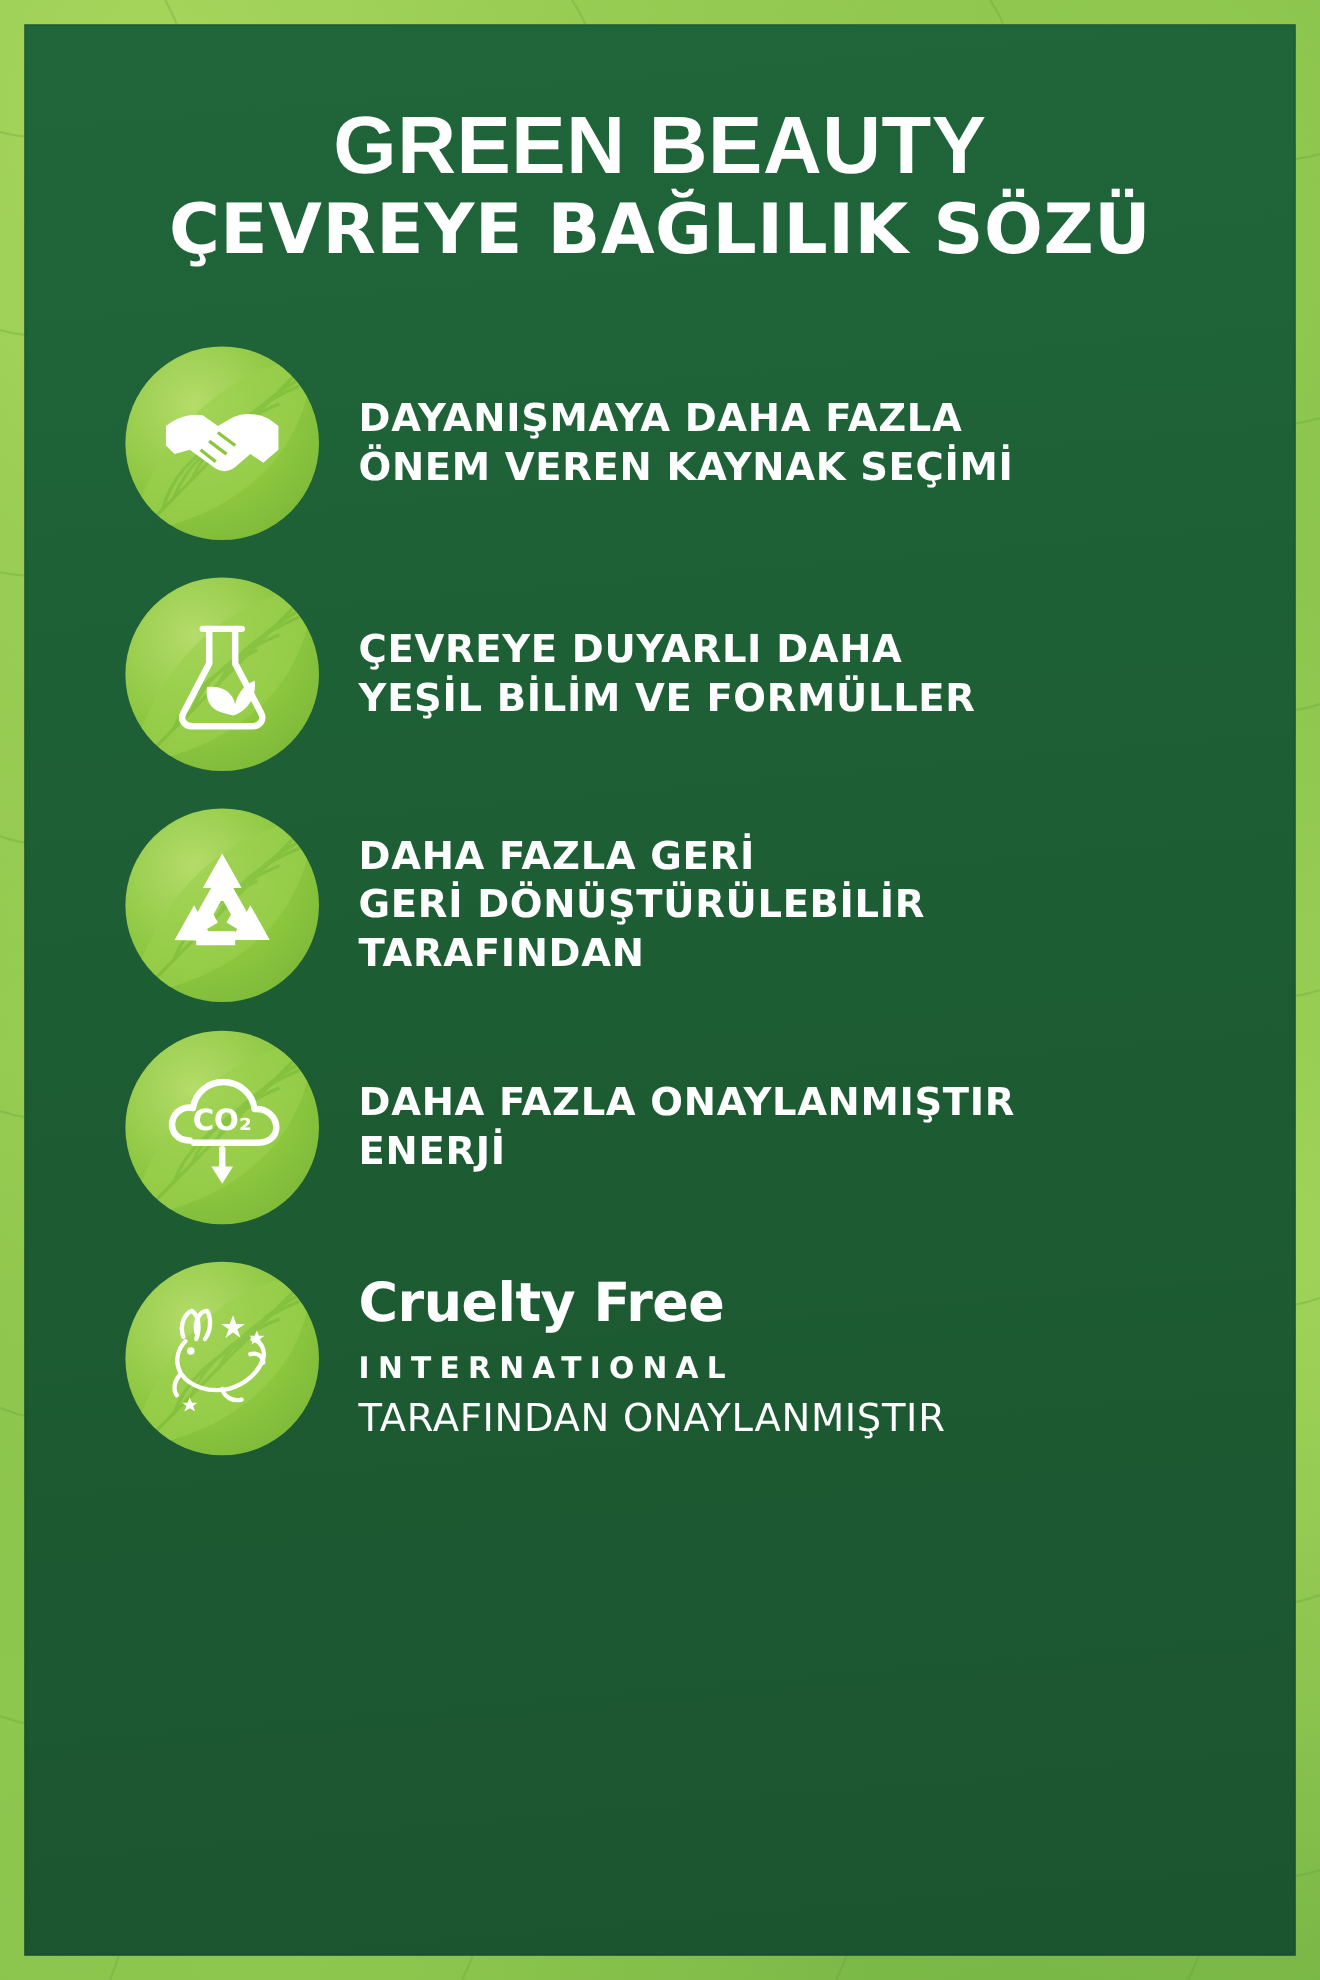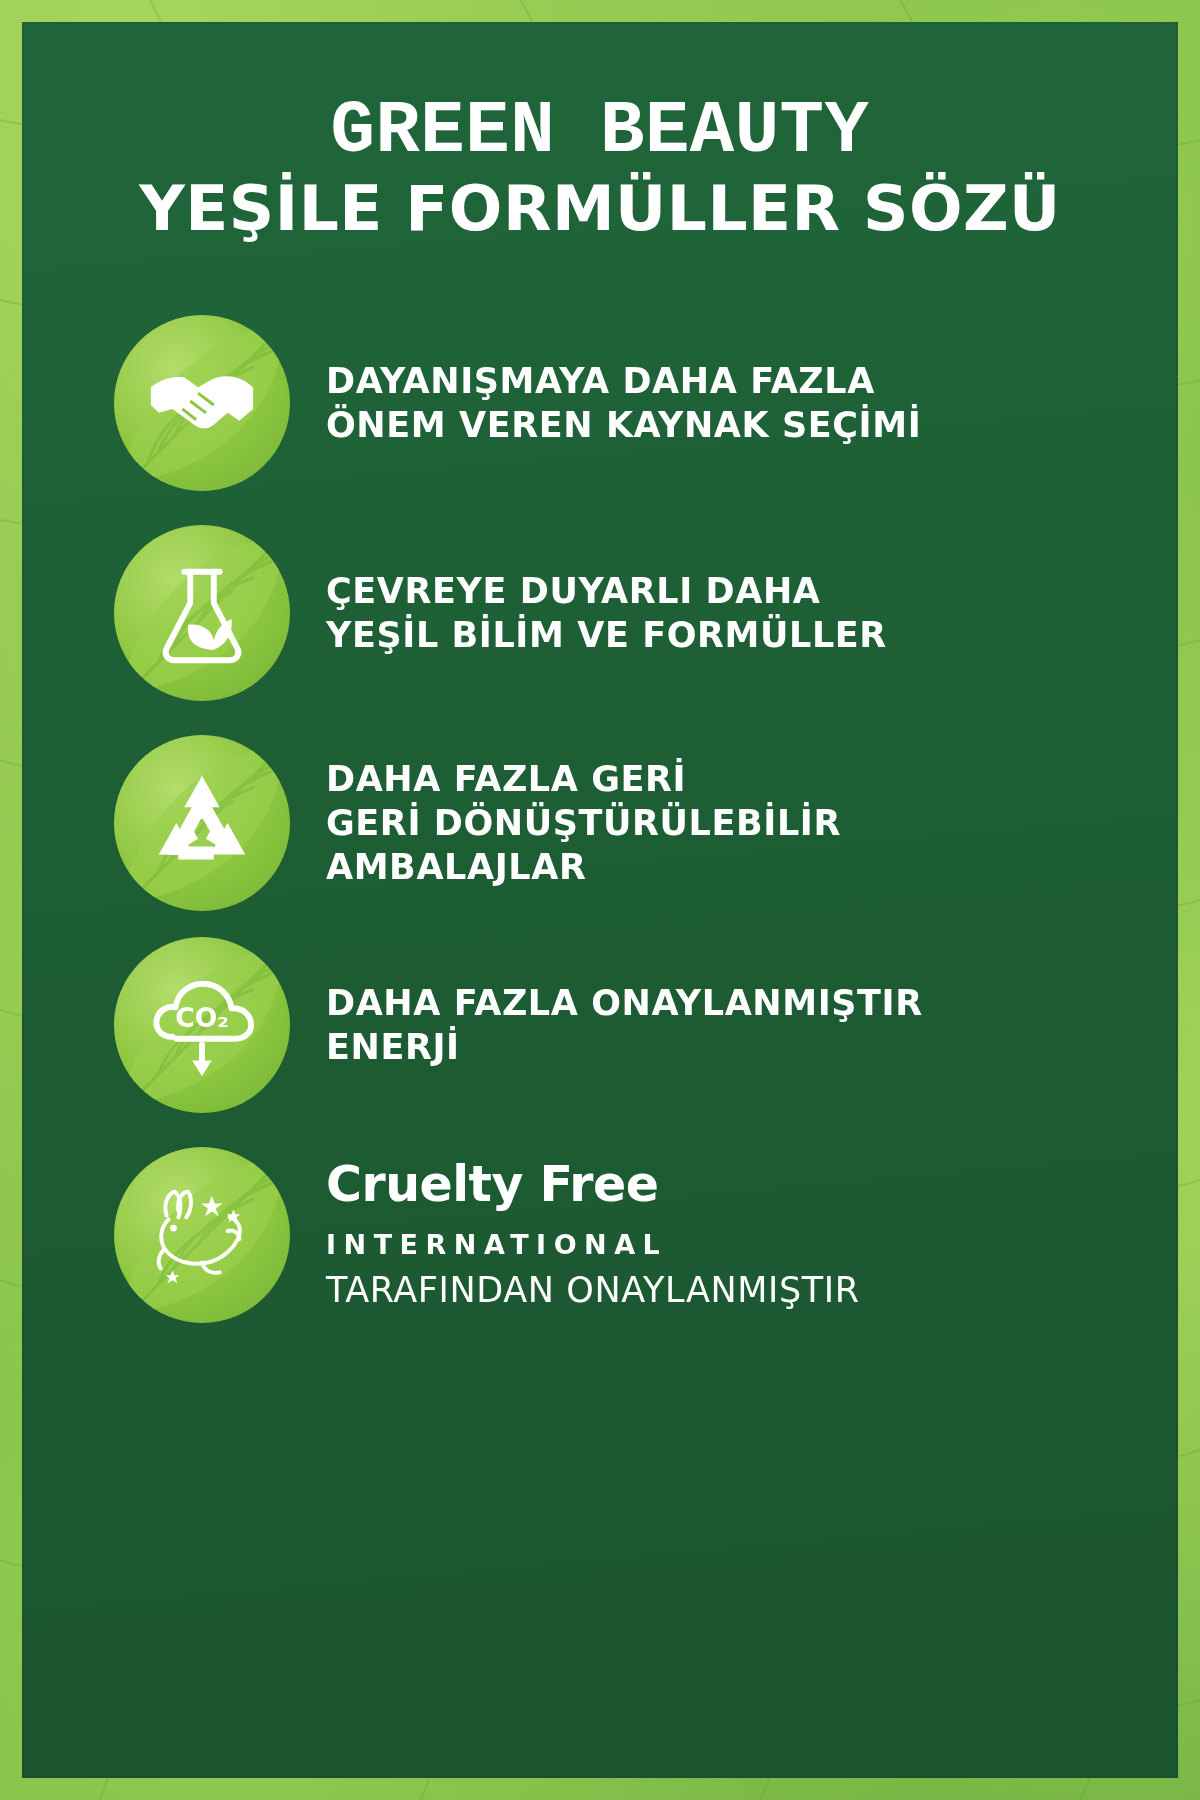--- a/index.html
+++ b/index.html
@@ -52,21 +52,21 @@
     text-align: center;
     padding-top: 74px;
   }
   .title-main {
     color: #ffffff;
     font-size: 74px;
     line-height: .96;
     font-weight: bold;
     letter-spacing: .5px;
     margin: 0;
-    font-family: Liberation Mono, monospace;
+    font-family: Liberation Sans, sans-serif;
   }
   .title-sub {
     color: #ffffff;
     font-size: 63px;
     line-height: 1.02;
     font-weight: bold;
     letter-spacing: .5px;
     margin: 10px 0 0 0;
     font-family: "DejaVu Sans", sans-serif;
   }
@@ -177,21 +177,21 @@
       <path d="M150,0 C190,70 170,140 110,200"></path>
       <path d="M520,0 C560,60 540,120 480,170"></path>
       <path d="M900,0 C940,60 920,120 860,170"></path>
     </g>
   </svg>
 
   <div class="inner-panel">
 
     <div class="headings">
       <div class="title-main">GREEN BEAUTY</div>
-      <div class="title-sub">YEŞİLE FORMÜLLER SÖZÜ</div>
+      <div class="title-sub">ÇEVREYE BAĞLILIK SÖZÜ</div>
     </div>
 
     <div class="rows">
 
       <div class="row">
         <div class="badge">
           <svg class="leafbg" viewBox="0 0 176 176">
             <path d="M10,150 C40,60 110,15 170,10 C168,90 110,150 18,168 Z" fill="#9ad04d"></path>
             <g stroke="#7fbe3c" stroke-width="3" fill="none">
               <path d="M16,166 L168,12"></path>
@@ -267,21 +267,21 @@
             <g fill="#ffffff">
               <path d="M52,40 L34,72 L46,79 L64,47 Z"></path>
               <path d="M68,40 L86,72 L74,79 L56,47 Z"></path>
               <path d="M36,84 L72,84 L72,97 L36,97 Z"></path>
             </g>
           </svg>
         </div>
         <div class="row-text">
           <span class="line">DAHA FAZLA GERİ</span>
           <span class="line">GERİ DÖNÜŞTÜRÜLEBİLİR</span>
-          <span class="line">AMBALAJLAR</span>
+          <span class="line">TARAFINDAN</span>
         </div>
       </div>
 
       <div class="row">
         <div class="badge">
           <svg class="leafbg" viewBox="0 0 176 176">
             <path d="M10,150 C40,60 110,15 170,10 C168,90 110,150 18,168 Z" fill="#9ad04d"></path>
             <g stroke="#7fbe3c" stroke-width="3" fill="none">
               <path d="M16,166 L168,12"></path>
               <path d="M60,122 C70,96 96,70 140,52"></path>

